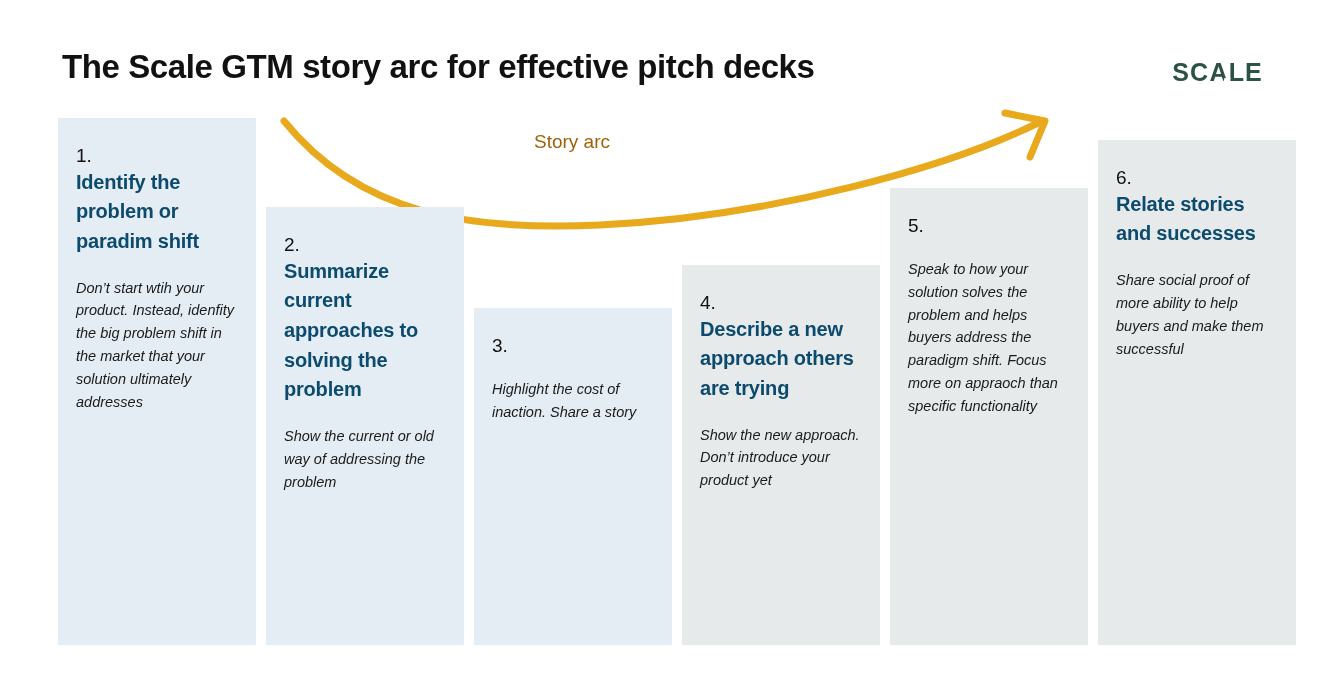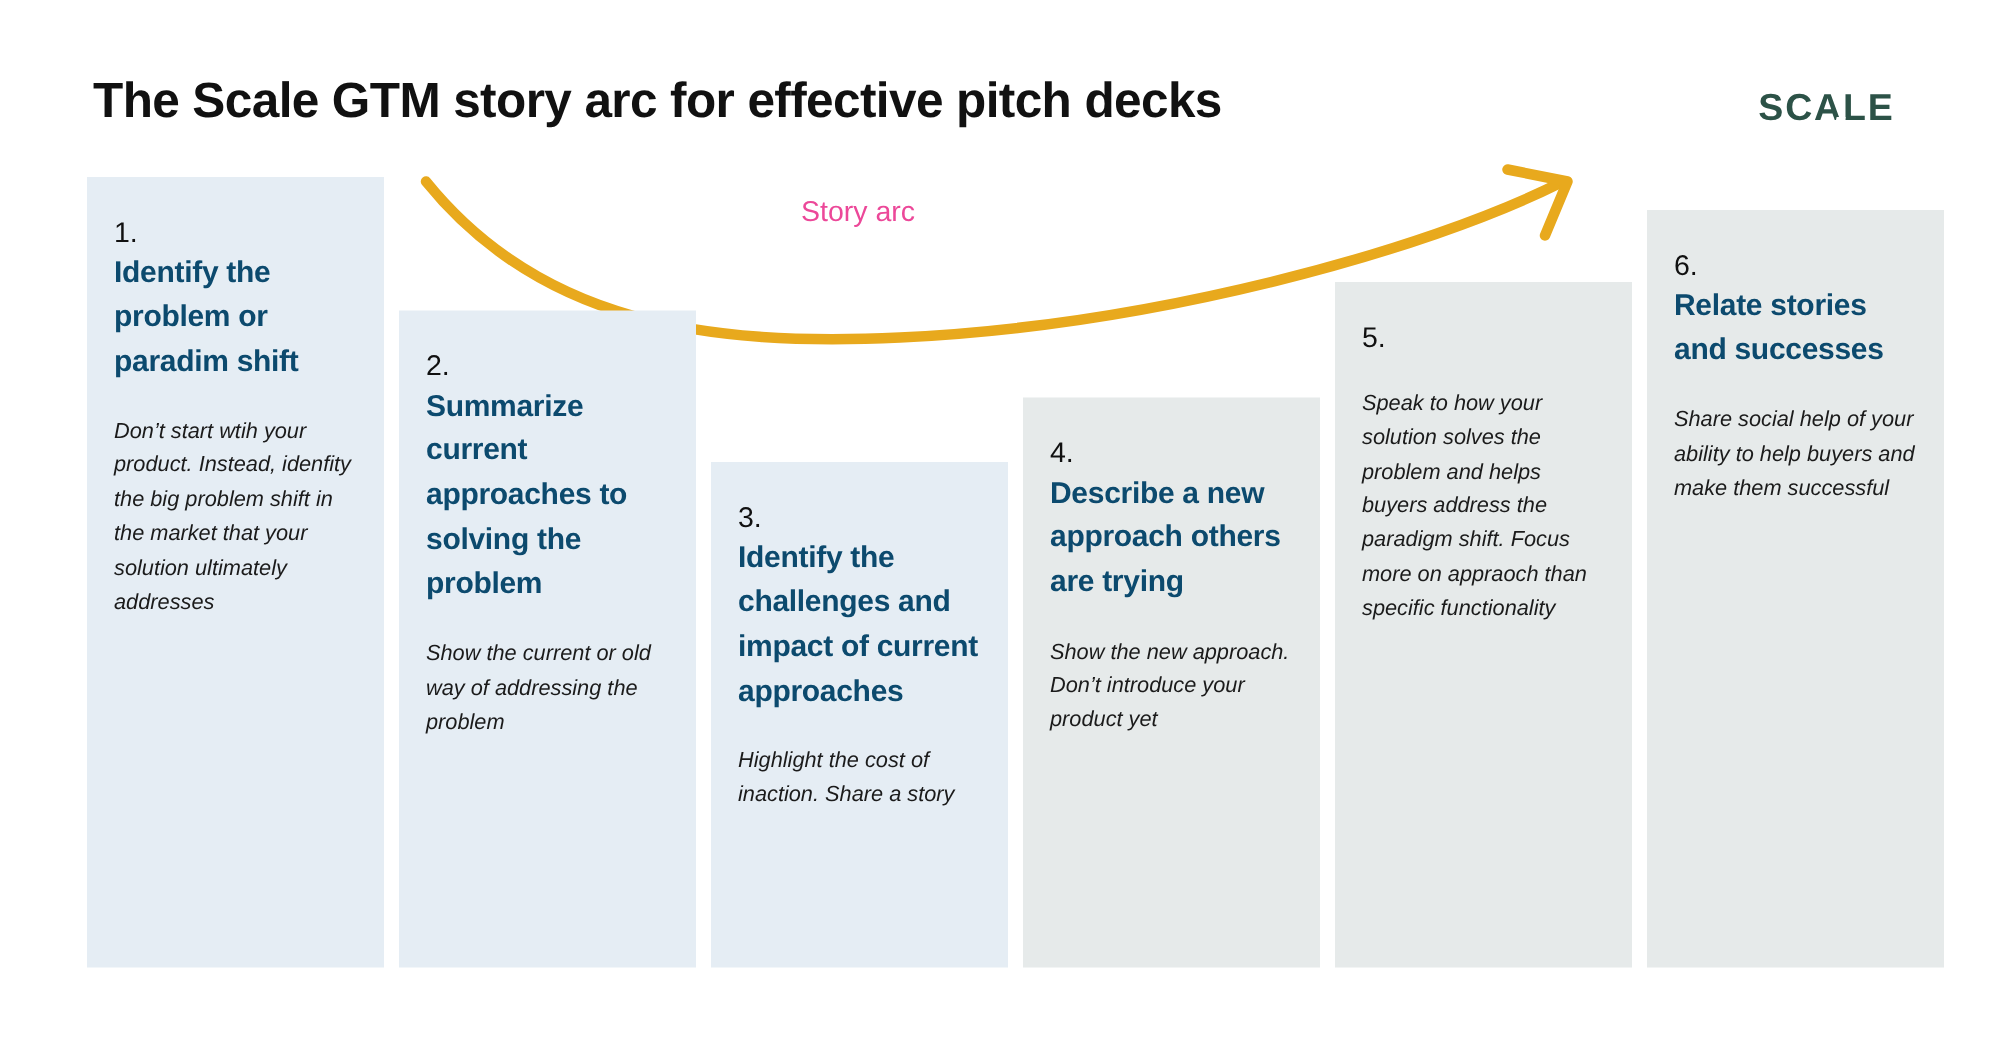--- a/index.html
+++ b/index.html
@@ -63,21 +63,21 @@
     top: 105px;
     width: 800px;
     height: 105px;
     overflow: visible;
   }
   #story-arc-label {
     position: absolute;
     left: 534px;
     top: 131px;
     font-size: 19px;
-    color: #ec4899;
+    color: #a16207;
     white-space: nowrap;
   }
 
   
   .card {
     position: absolute;
     width: 198px;
     padding: 0 18px;
     bottom: 49px;
   }
@@ -131,34 +131,33 @@
   </div>
 
   <div class="card blue" id="card-1" style="left: 266px; top: 207px; padding-top: 26px;">
     <div class="card-number">2.</div>
     <div class="card-heading">Summarize current approaches to solving the problem</div>
     <div class="card-body">Show the current or old way of addressing the problem</div>
   </div>
 
   <div class="card blue" id="card-2" style="left: 474px; top: 308px; padding-top: 26px;">
     <div class="card-number">3.</div>
-    <div class="card-heading">Identify the challenges and impact of current approaches</div>
     <div class="card-body">Highlight the cost of inaction. Share a story</div>
   </div>
 
   <div class="card grey" id="card-3" style="left: 682px; top: 265px; padding-top: 26px;">
     <div class="card-number">4.</div>
     <div class="card-heading">Describe a new approach others are trying</div>
     <div class="card-body">Show the new approach. Don’t introduce your product yet</div>
   </div>
 
   <div class="card grey" id="card-4" style="left: 890px; top: 188px; padding-top: 26px;">
     <div class="card-number">5.</div>
     <div class="card-body">Speak to how your solution solves the problem and helps buyers address the paradigm shift. Focus more on appraoch than specific functionality</div>
   </div>
 
   <div class="card grey" id="card-5" style="left: 1098px; top: 140px; padding-top: 26px;">
     <div class="card-number">6.</div>
     <div class="card-heading">Relate stories and successes</div>
-    <div class="card-body">Share social help of your ability to help buyers and make them successful</div>
+    <div class="card-body">Share social proof of more ability to help buyers and make them successful</div>
   </div>
 
 </div>
 
 </body></html>

